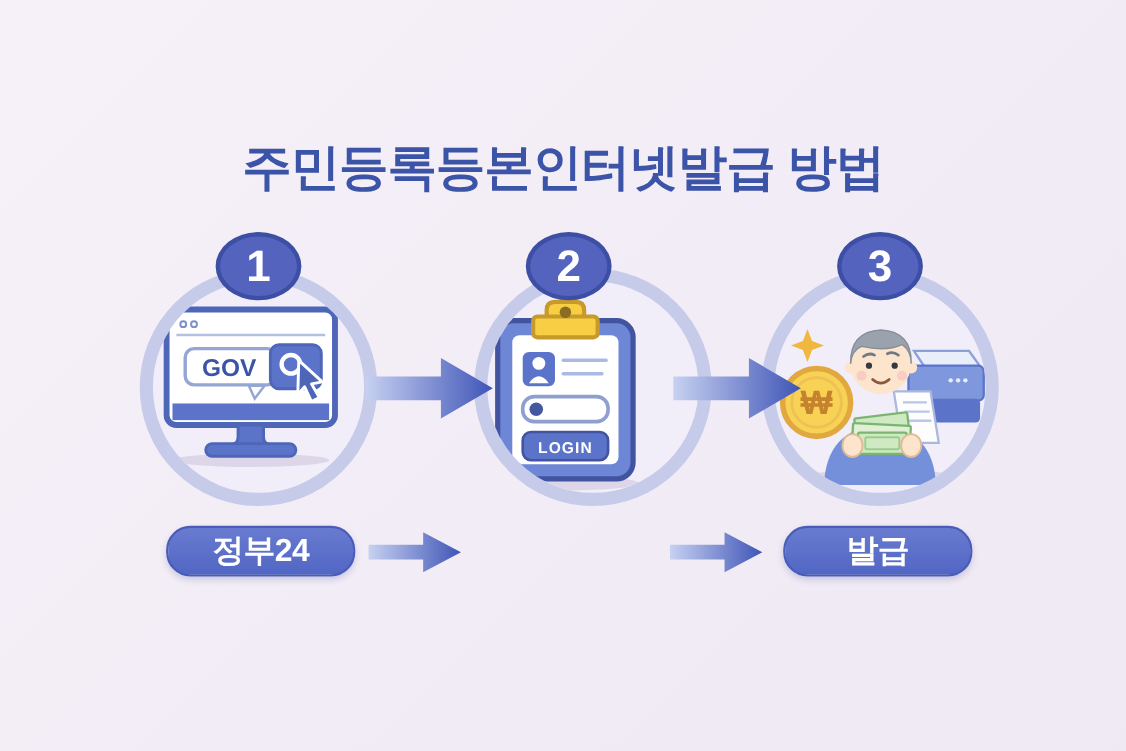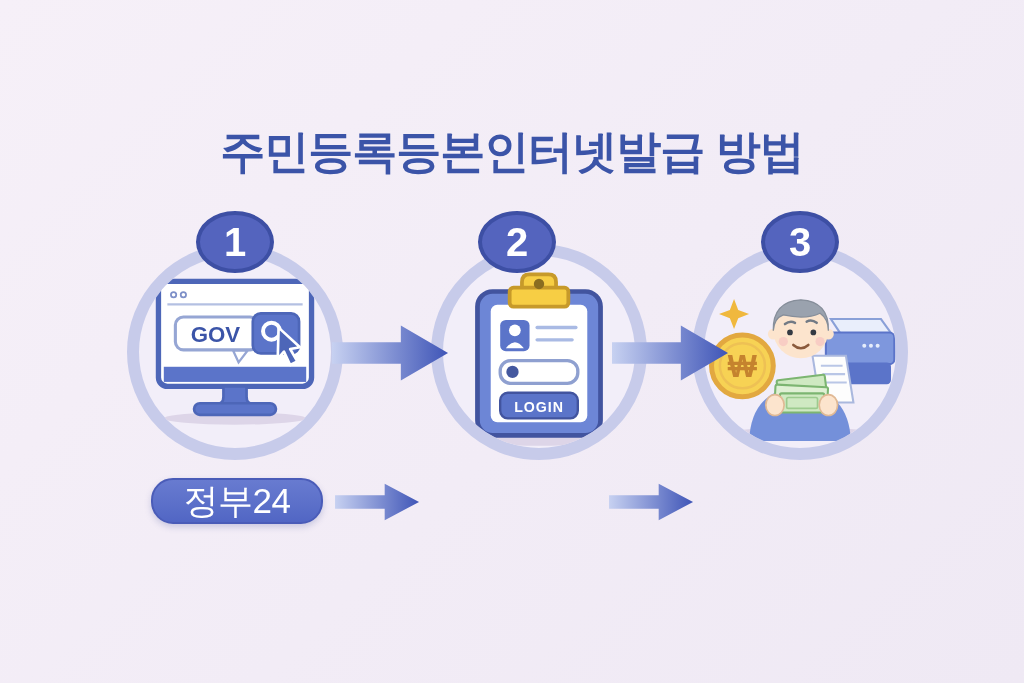--- a/index.html
+++ b/index.html
@@ -18,40 +18,40 @@
   .step-circle {
     position:absolute; width:216px; height:216px; top:244px;
     border:12px solid #c7cbea; border-radius:50%;
     background:#f2eef9;
   }
   .circle-1 { left:127px; }
   .circle-2 { left:431px; }
   .circle-3 { left:692px; }
   .circle-inner {
     position:absolute; inset:0; border-radius:50%; overflow:hidden;
-    display:flex; align-items:center; justify-content:center;
+    display:flex; align-items:center; 
   }
   .num-badge {
     position:absolute; width:78px; height:62px; top:211px;
     background:#5464be; border:4px solid #3d4fa4; border-radius:50%;
     display:flex; align-items:center; justify-content:center;
     color:#ffffff; font-size:40px; font-weight:700; z-index:5;
   }
   .badge-1 { left:196px; }
   .badge-2 { left:478px; }
   .badge-3 { left:761px; }
   .big-arrow { position:absolute; top:322px; width:118px; height:62px; z-index:4; }
   .big-arrow-1 { left:332px; }
   .big-arrow-2 { left:612px; }
   .pill {
     position:absolute; top:478px; width:172px; height:46px;
     background:linear-gradient(180deg,#687bd0 0%,#5b6fc9 60%,#5166c4 100%);
     border:2px solid #4a5cb8; border-radius:22px;
     display:flex; align-items:center; justify-content:center;
-    color:#ffffff; font-size:35px; font-weight:400; letter-spacing:-0.5px;
+    color:#ffffff; font-size:29px; font-weight:700; letter-spacing:-0.5px;
     box-shadow:0 3px 6px rgba(80,90,160,0.25);
   }
   .pill-1 { left:151px; }
   .pill-2 { left:426px; }
   .pill-3 { left:712px; }
   .small-arrow { position:absolute; top:481px; width:88px; height:42px; }
   .small-arrow-1 { left:334px; }
   .small-arrow-2 { left:608px; }
   svg text { font-family:"Liberation Sans","DejaVu Sans",sans-serif; }
 </style>
@@ -194,14 +194,17 @@
 
   <div class="pill pill-1">
     <span>정부24</span>
   </div>
   <svg class="small-arrow small-arrow-1" viewBox="0 0 90 44">
     <polygon points="0,15 52,15 52,3 88,22 52,41 52,29 0,29" fill="url(#arrowGrad)"></polygon>
   </svg>
   <svg class="small-arrow small-arrow-2" viewBox="0 0 90 44">
     <polygon points="0,15 52,15 52,3 88,22 52,41 52,29 0,29" fill="url(#arrowGrad)"></polygon>
   </svg>
+  <div class="pill pill-3">
+    <span>발급</span>
+  </div>
 
 </div>
 
 </body></html>

